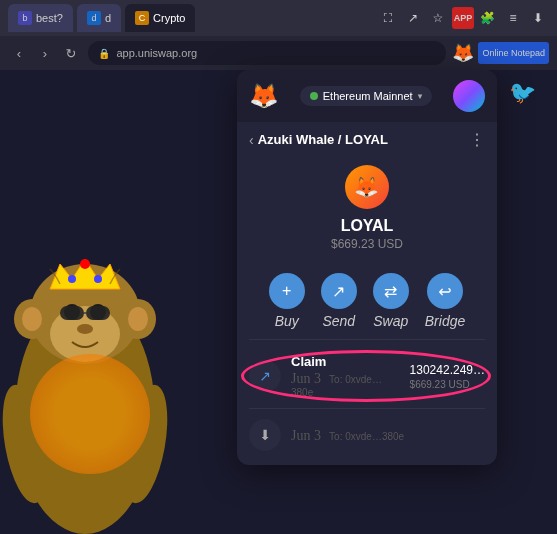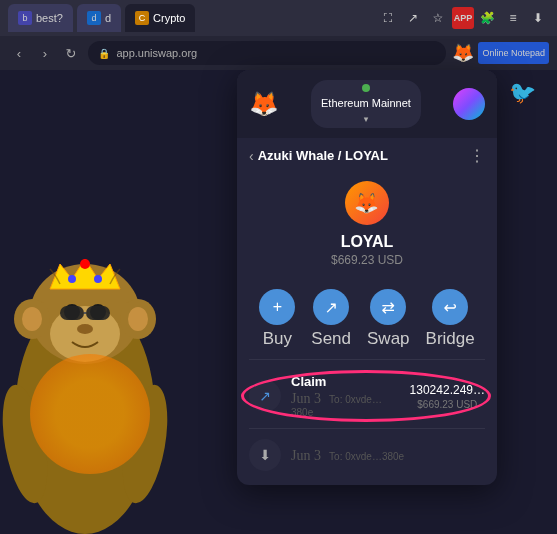--- a/index.html
+++ b/index.html
@@ -153,21 +153,20 @@
     .network-selector {
       background: #2a2a40;
       border-radius: 16px;
       padding: 4px 10px;
       display: flex;
       align-items: center;
       gap: 5px;
       cursor: pointer;
       font-size: 11px;
       color: #fff;
-      flex-direction: column;
     }
     .network-dot {
       width: 8px;
       height: 8px;
       border-radius: 50%;
       background: #4caf50;
     }
     .network-chevron {
       font-size: 9px;
       color: #aaa;
@@ -263,22 +262,23 @@
       height: 36px;
       border-radius: 50%;
       background: #4a90d9;
       display: flex;
       align-items: center;
       justify-content: center;
       color: #fff;
       font-size: 16px;
     }
     .action-btn-label {
-      font-size: 17px;
+      font-size: 14px;
       color: #ccc;
+      font-style: italic;
     }
 
     
     .divider {
       height: 1px;
       background: #333348;
       margin: 0 12px;
     }
 
     
@@ -323,21 +323,21 @@
       color: #555;
       display: inline;
       font-family: Liberation Serif, serif;
     }
     .tx-addr {
       font-size: 10px;
       color: #555;
       display: inline;
     }
     .tx-amount {
-      text-align: center;
+      text-align: left;
     }
     .tx-amount-main {
       font-size: 12px;
       color: #fff;
     }
     .tx-amount-usd {
       font-size: 10px;
       color: #777;
       margin-top: 2px;
     }

